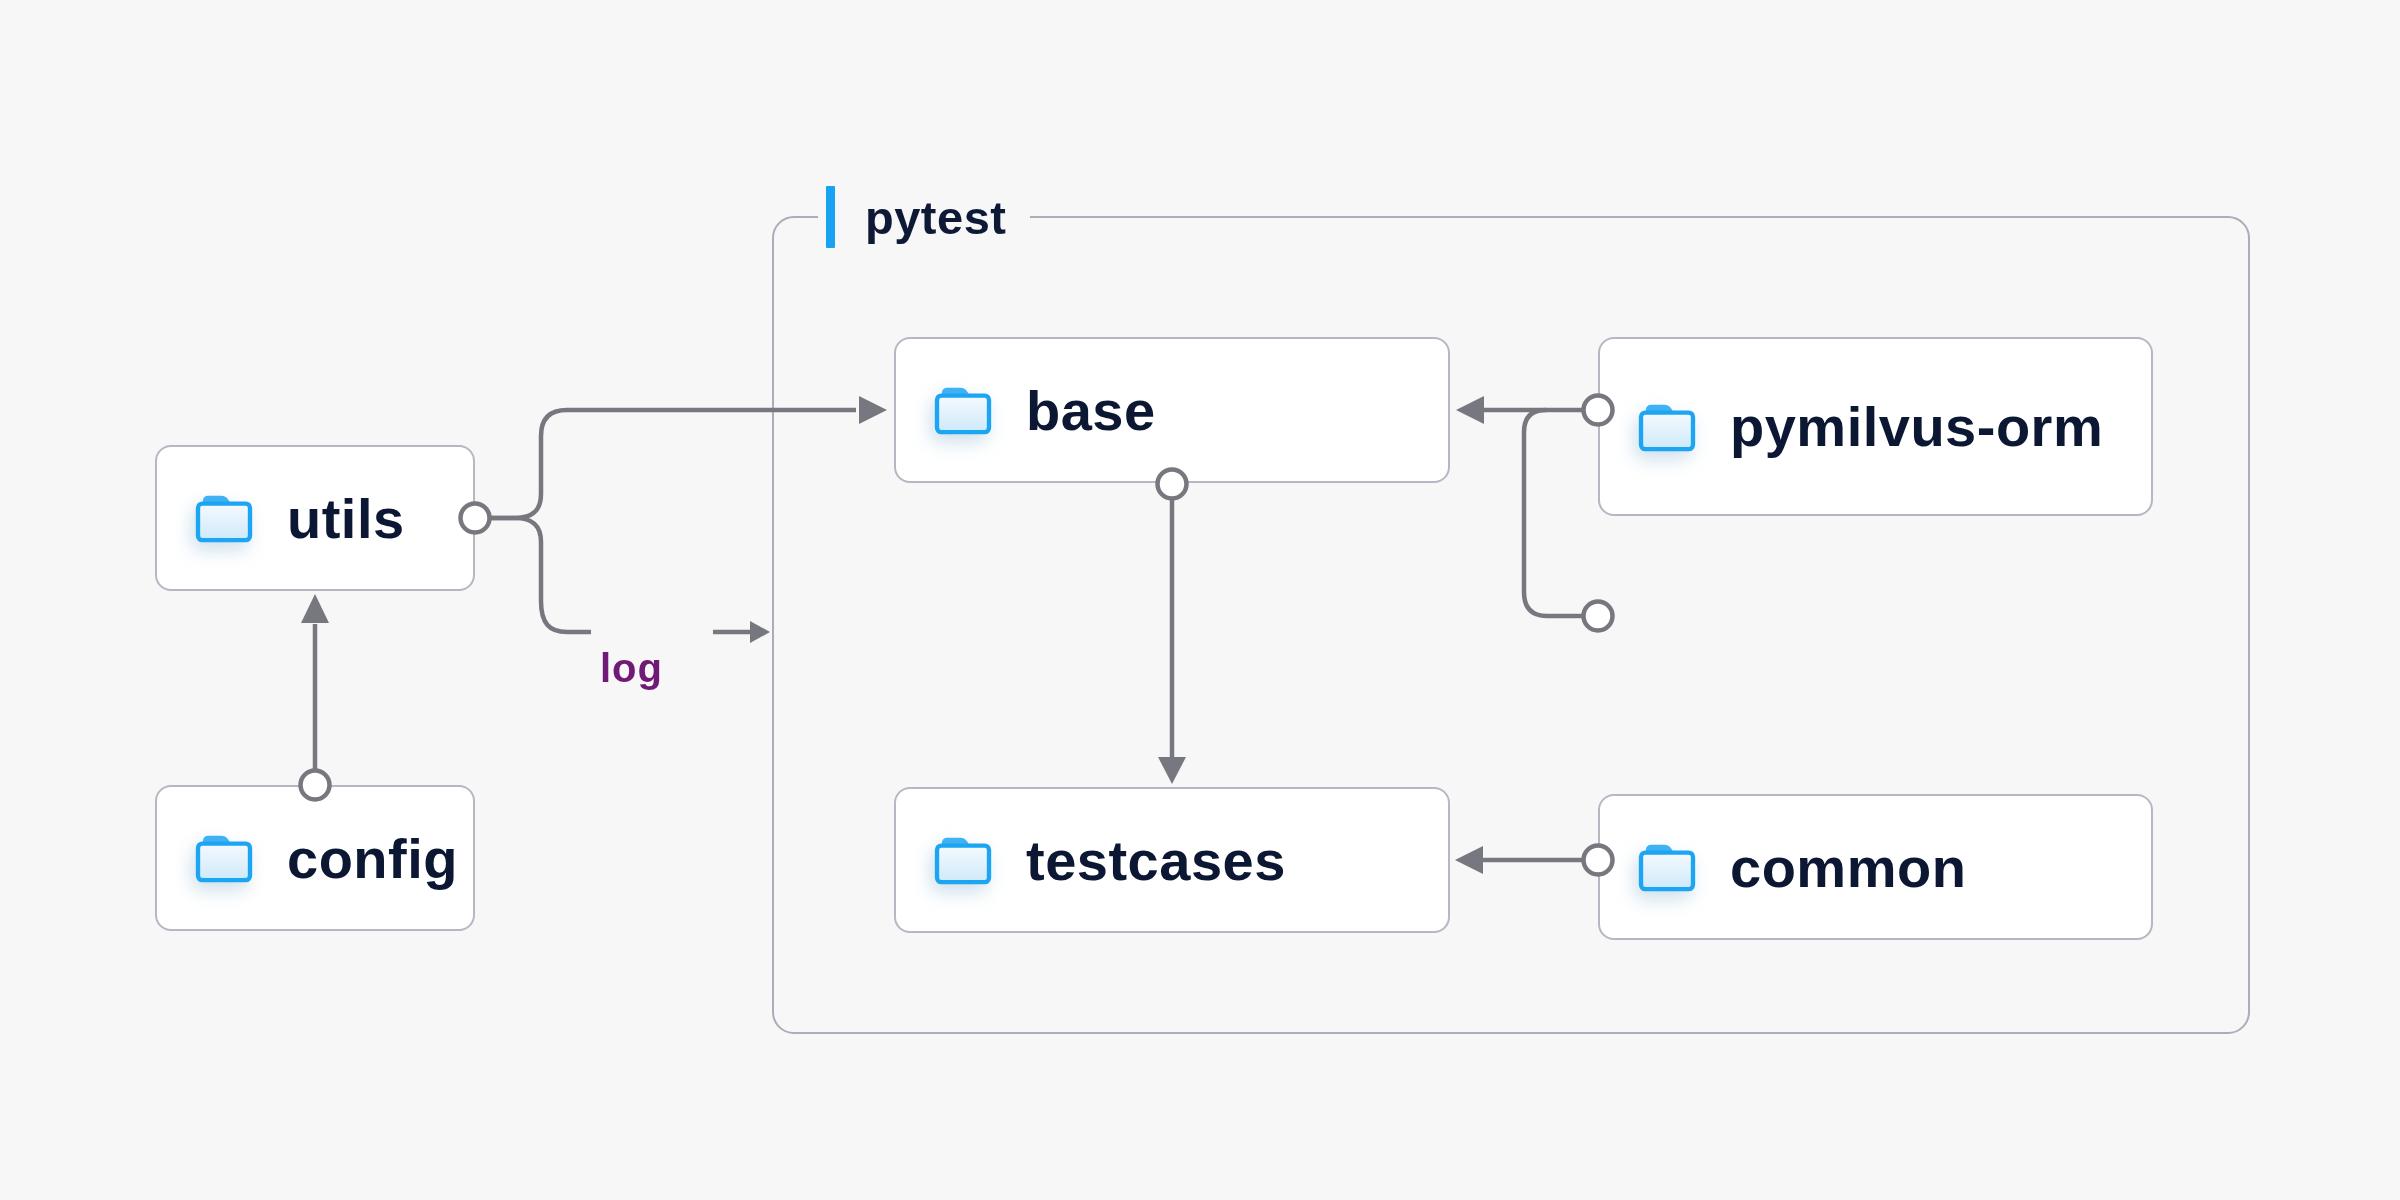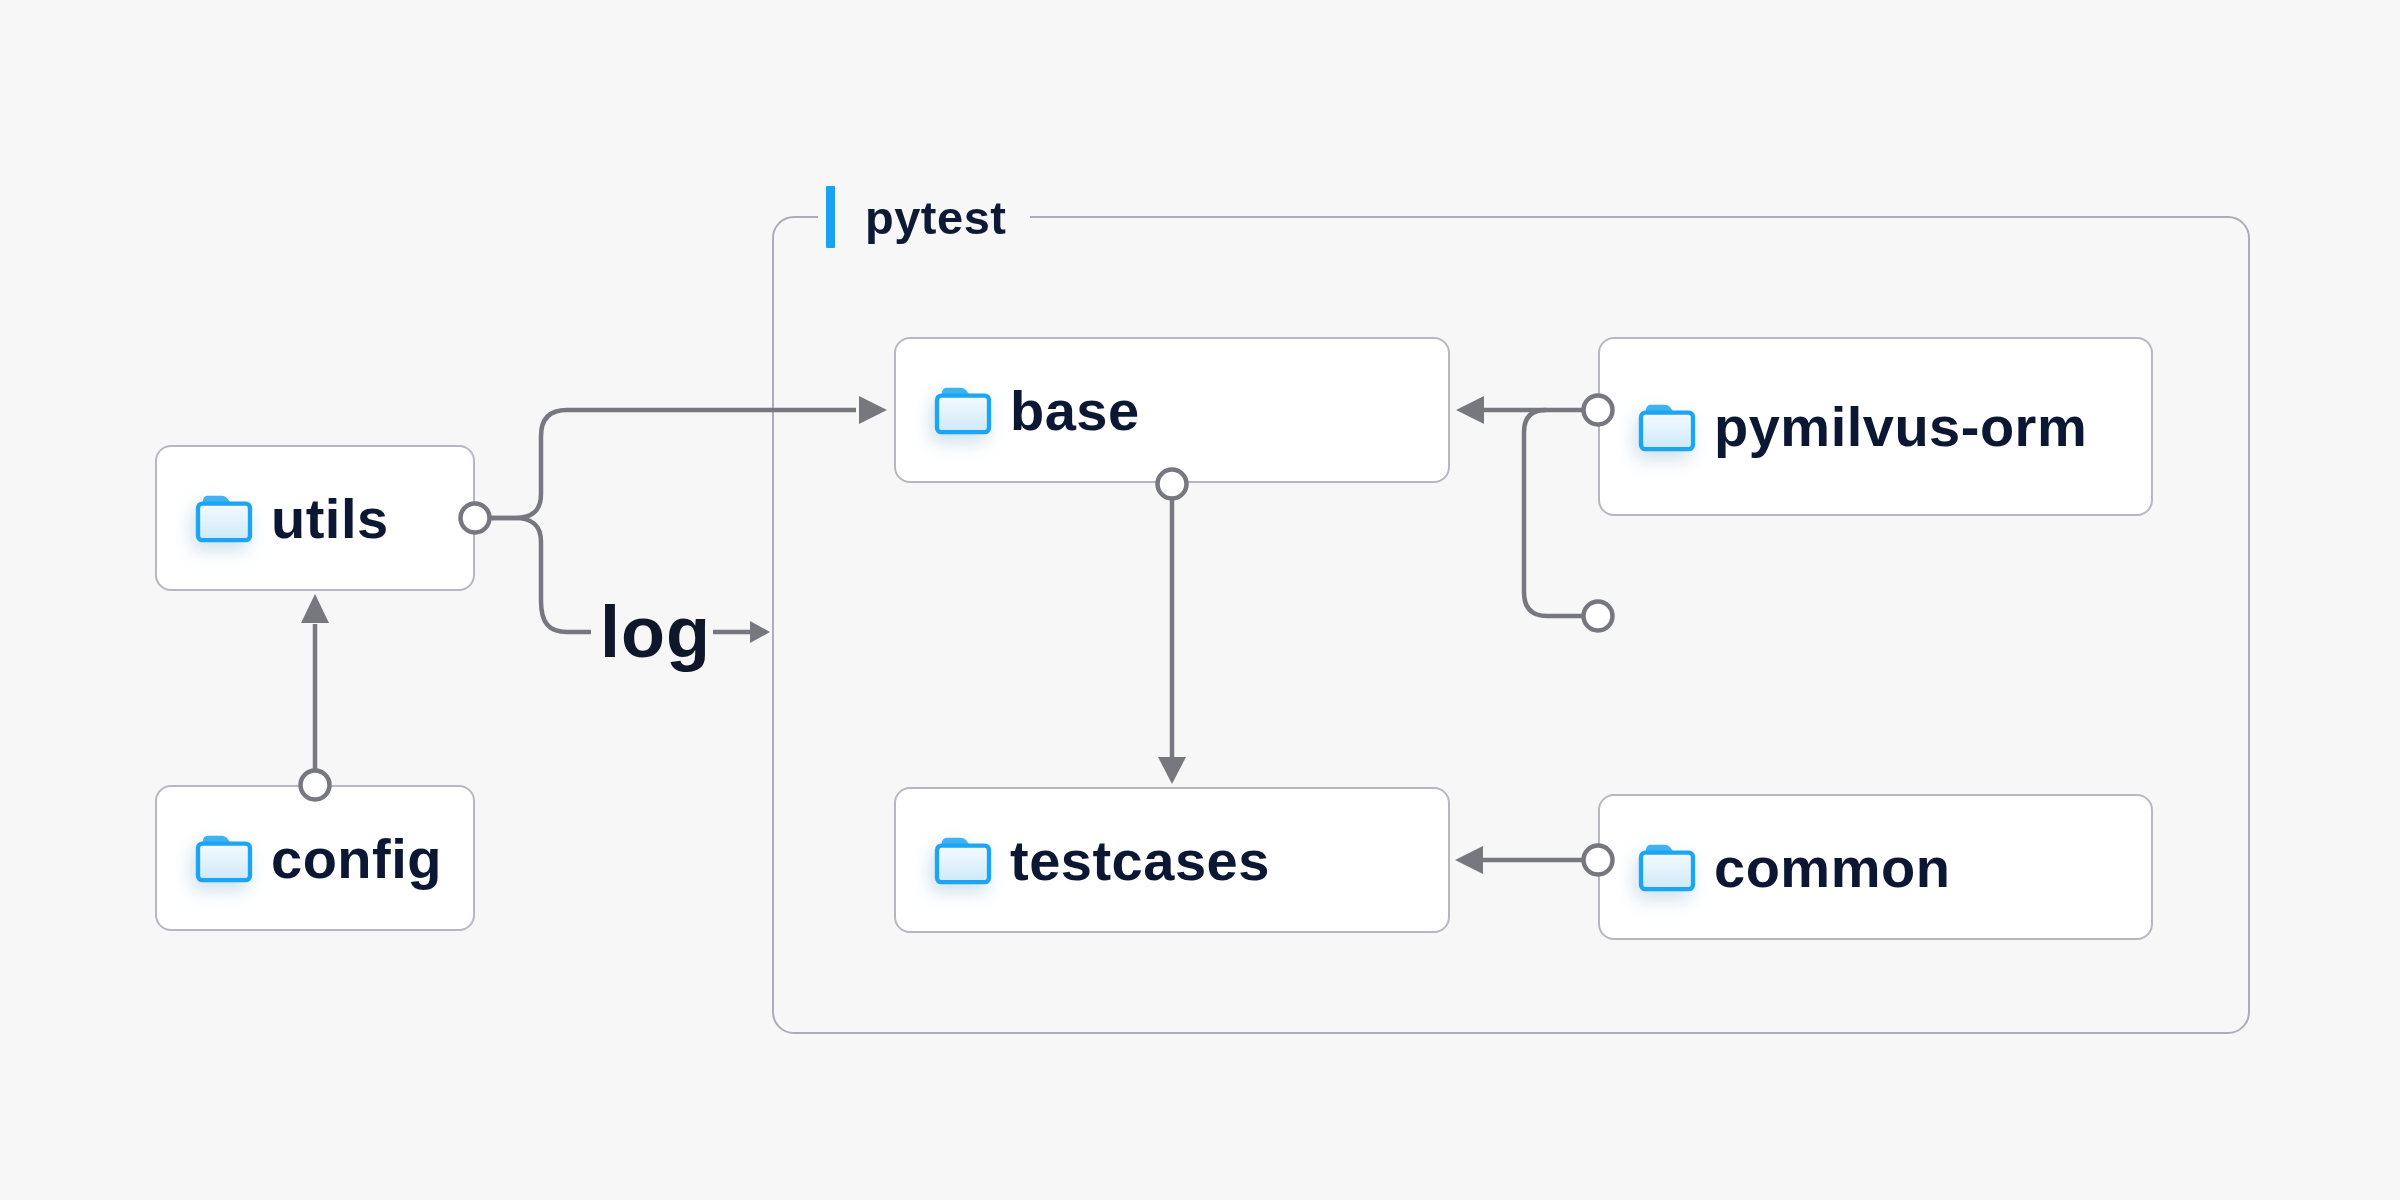--- a/index.html
+++ b/index.html
@@ -57,21 +57,21 @@
     letter-spacing: 0.5px;
   }
   .node {
     position: absolute;
     background: #FFFFFF;
     border: 2.5px solid #B7B7C4;
     border-radius: 16px;
     display: flex;
     align-items: center;
     padding-left: 36px;
-    gap: 16px;
+    gap: 32px;
     box-sizing: border-box;
     z-index: 2;
   }
   .node .node-label {
     font-size: 56px;
     font-weight: bold;
     color: #0C1833;
     letter-spacing: 0.5px;
     white-space: nowrap;
   }
@@ -81,26 +81,26 @@
   }
   .node-utils     { left: 155px;  top: 445px; width: 320px; height: 146px; }
   .node-config    { left: 155px;  top: 785px; width: 320px; height: 146px; }
   .node-base      { left: 894px;  top: 337px; width: 556px; height: 146px; }
   .node-testcases { left: 894px;  top: 787px; width: 556px; height: 146px; }
   .node-pymilvus  { left: 1598px; top: 337px; width: 555px; height: 179px; }
   .node-check     { left: 1598px; top: 543px; width: 555px; height: 146px; }
   .node-common    { left: 1598px; top: 787px; width: 555px; height: 146px; margin-top: 7px; }
   .edge-label-log {
     position: absolute;
-    left: 600px; top: 599px;
+    left: 600px; top: 635px;
     height: 66px;
     line-height: 66px;
-    font-size: 72px;
+    font-size: 40px;
     font-weight: bold;
-    color: #0f172a;
+    color: #701a75;
     z-index: 2;
     letter-spacing: 1px;
   }
   .svg-defs { position: absolute; width: 0; height: 0; }
 </style>
 </head>
 <body>
 
 <div class="canvas">
 

